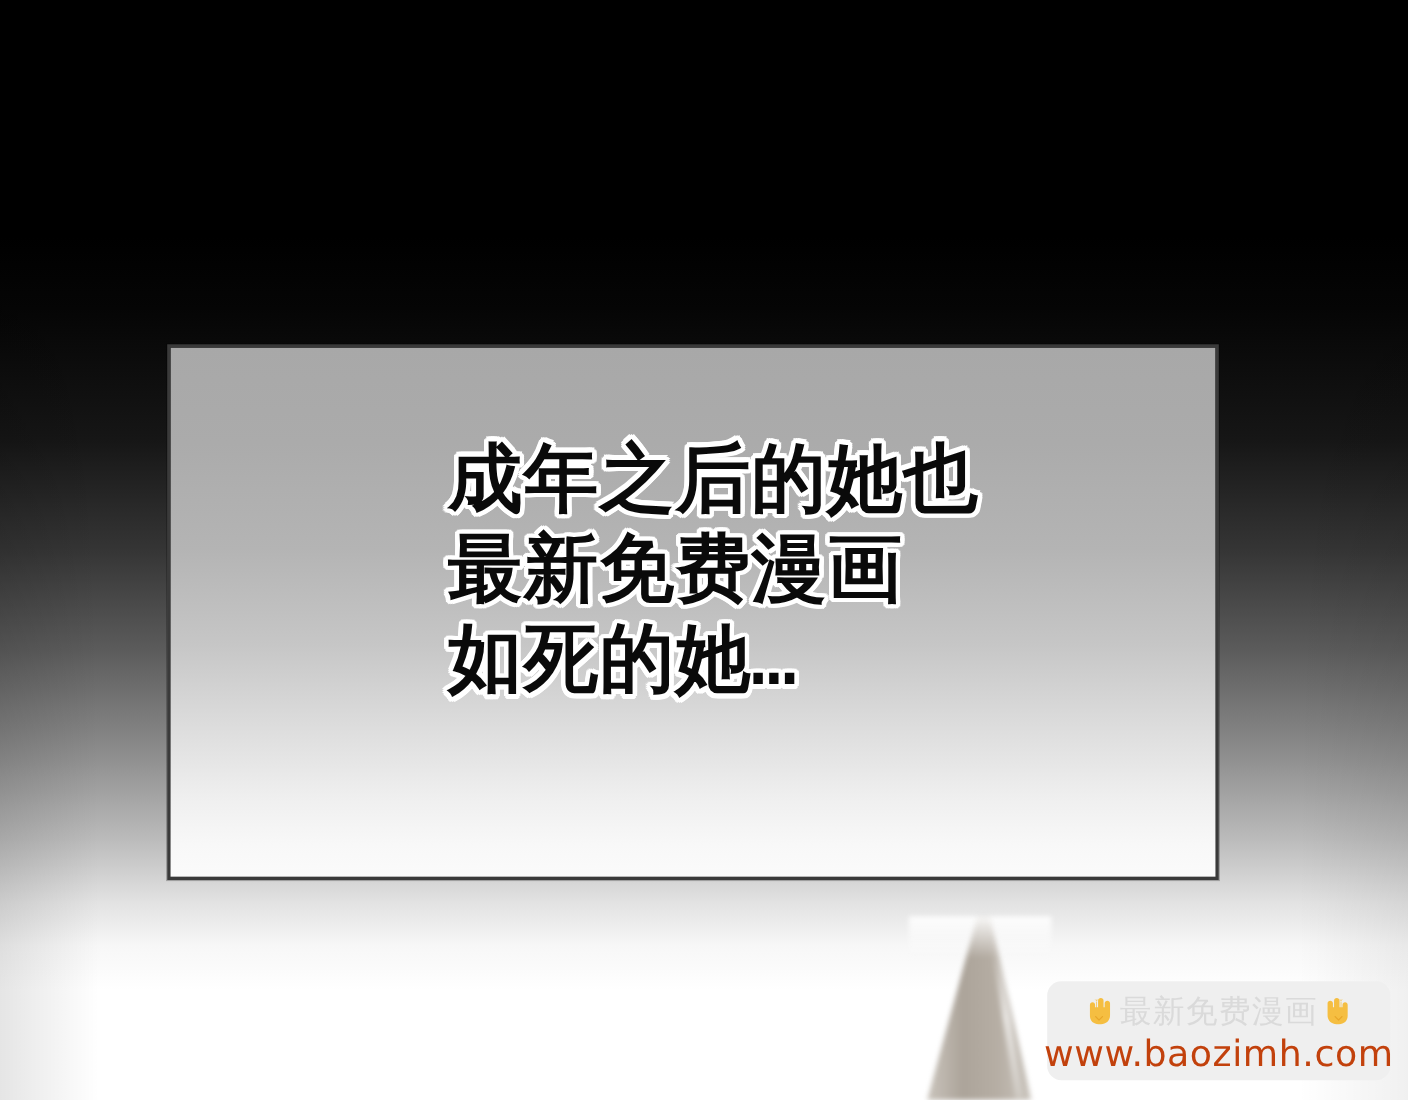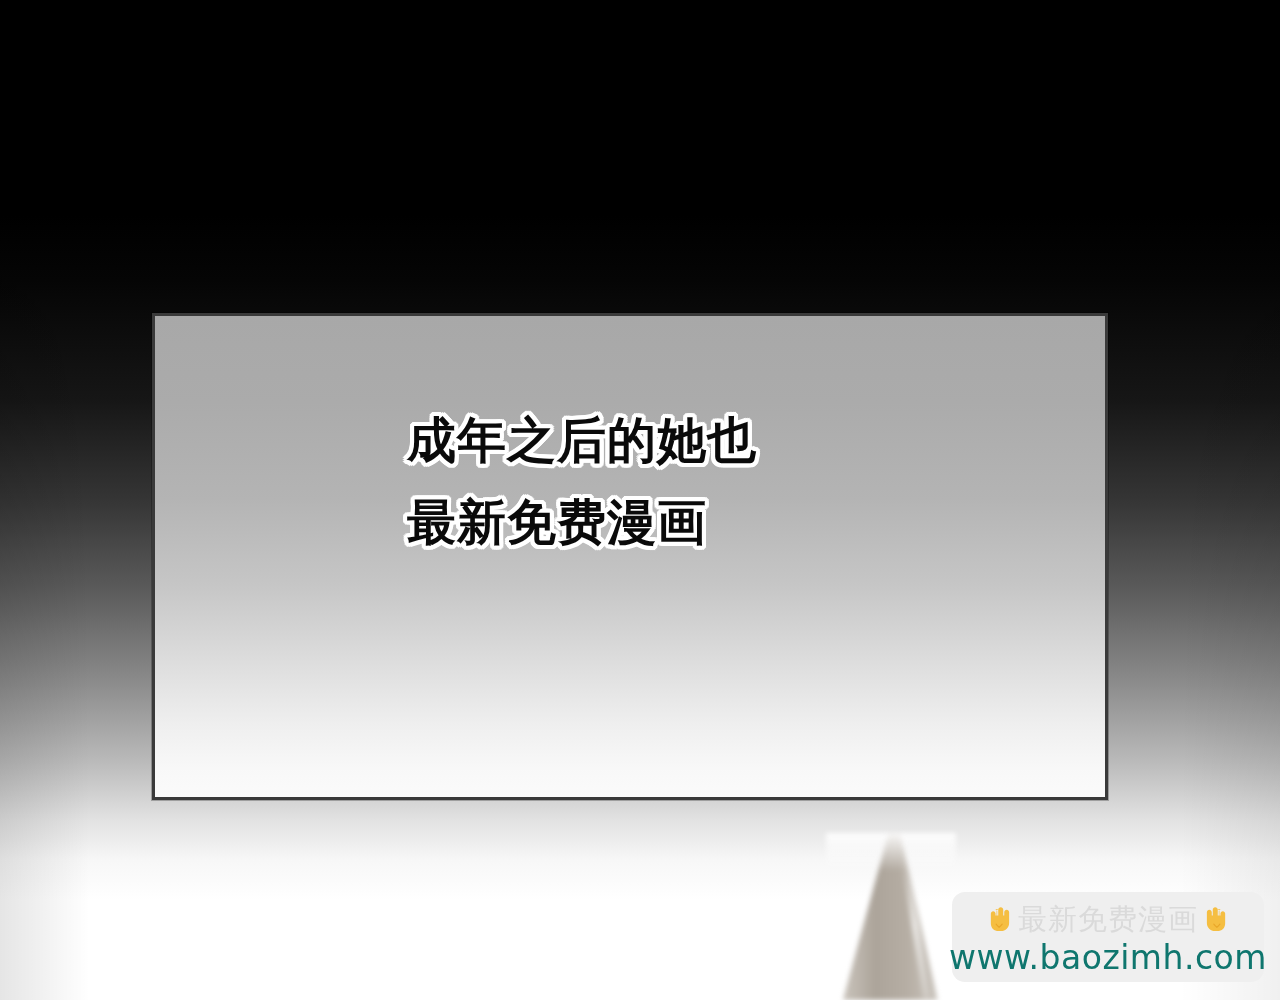--- a/index.html
+++ b/index.html
@@ -119,22 +119,22 @@
     );
     box-shadow: 0 0 0 1px rgba(0,0,0,0.25);
   }
 
   #narration-text {
     position: absolute;
     left: 252px;
     top: 84px;
     width: 640px;
     color: #0a0a0a;
-    font-family: Liberation Serif, serif;
-    font-size: 49px;
+    font-family: Liberation Mono, monospace;
+    font-size: 68px;
     font-weight: 700;
     line-height: 82px;
     letter-spacing: 1px;
     white-space: nowrap;
     text-shadow:
       -3px -3px 0 #ffffff,  3px -3px 0 #ffffff,
       -3px  3px 0 #ffffff,  3px  3px 0 #ffffff,
       -4px  0   0 #ffffff,  4px  0   0 #ffffff,
        0   -4px 0 #ffffff,  0    4px 0 #ffffff,
       -2px -4px 0 #ffffff,  2px -4px 0 #ffffff,
@@ -178,21 +178,21 @@
     font-family: "DejaVu Sans", sans-serif;
     font-size: 29px;
     font-weight: 400;
     color: #dadada;
     letter-spacing: 1px;
   }
   #watermark .wm-url {
     font-family: "DejaVu Sans", sans-serif;
     font-size: 33px;
     font-weight: 400;
-    color: #0f766e;
+    color: #c2410c;
     letter-spacing: 0.5px;
     line-height: 36px;
   }
 
   
   .hand-svg { display:block; }
 </style>
 </head>
 <body>
 
@@ -204,20 +204,21 @@
   <div id="cone">
     <div class="body"></div>
     <div class="edge-highlight"></div>
     <div class="tip-fade"></div>
   </div>
 
   <div id="narration-box">
     <div id="narration-text">
       <span class="line">成年之后的她也</span>
       <span class="line">最新免费漫画</span>
+      <span class="line">如死的她…</span>
     </div>
   </div>
 
   <div id="watermark">
     <div class="wm-top">
       <span class="wm-hand left">
         <svg class="hand-svg" width="30" height="30" viewBox="0 0 32 32" aria-hidden="true">
           <path d="M20.5 4.2c-1.5 0-2.6 1.1-2.6 2.5v4.6h-1.1V5.1c0-1.5-1.2-2.6-2.7-2.6s-2.6 1.1-2.6 2.6v6.2h-1.1V7.6c0-1.4-1.2-2.5-2.6-2.5S5.2 6.2 5.2 7.6v11.6c0 5 3.7 8.6 8.8 8.6h2.3c5 0 8.4-3.3 8.4-8.1V9.1c0-1.4-1.1-2.5-2.5-2.5s-2.5 1.1-2.5 2.5v2.2h-1.1V6.7c0-1.4-1.1-2.5-2.6-2.5z" fill="#F5BE41"></path>
           <path d="M12.6 20.4c1.6 1.9 3.3 3.3 3.3 3.3s1.6-1.4 3.2-3.3" fill="none" stroke="#E8A629" stroke-width="1.2" stroke-linecap="round"></path>
         </svg>

